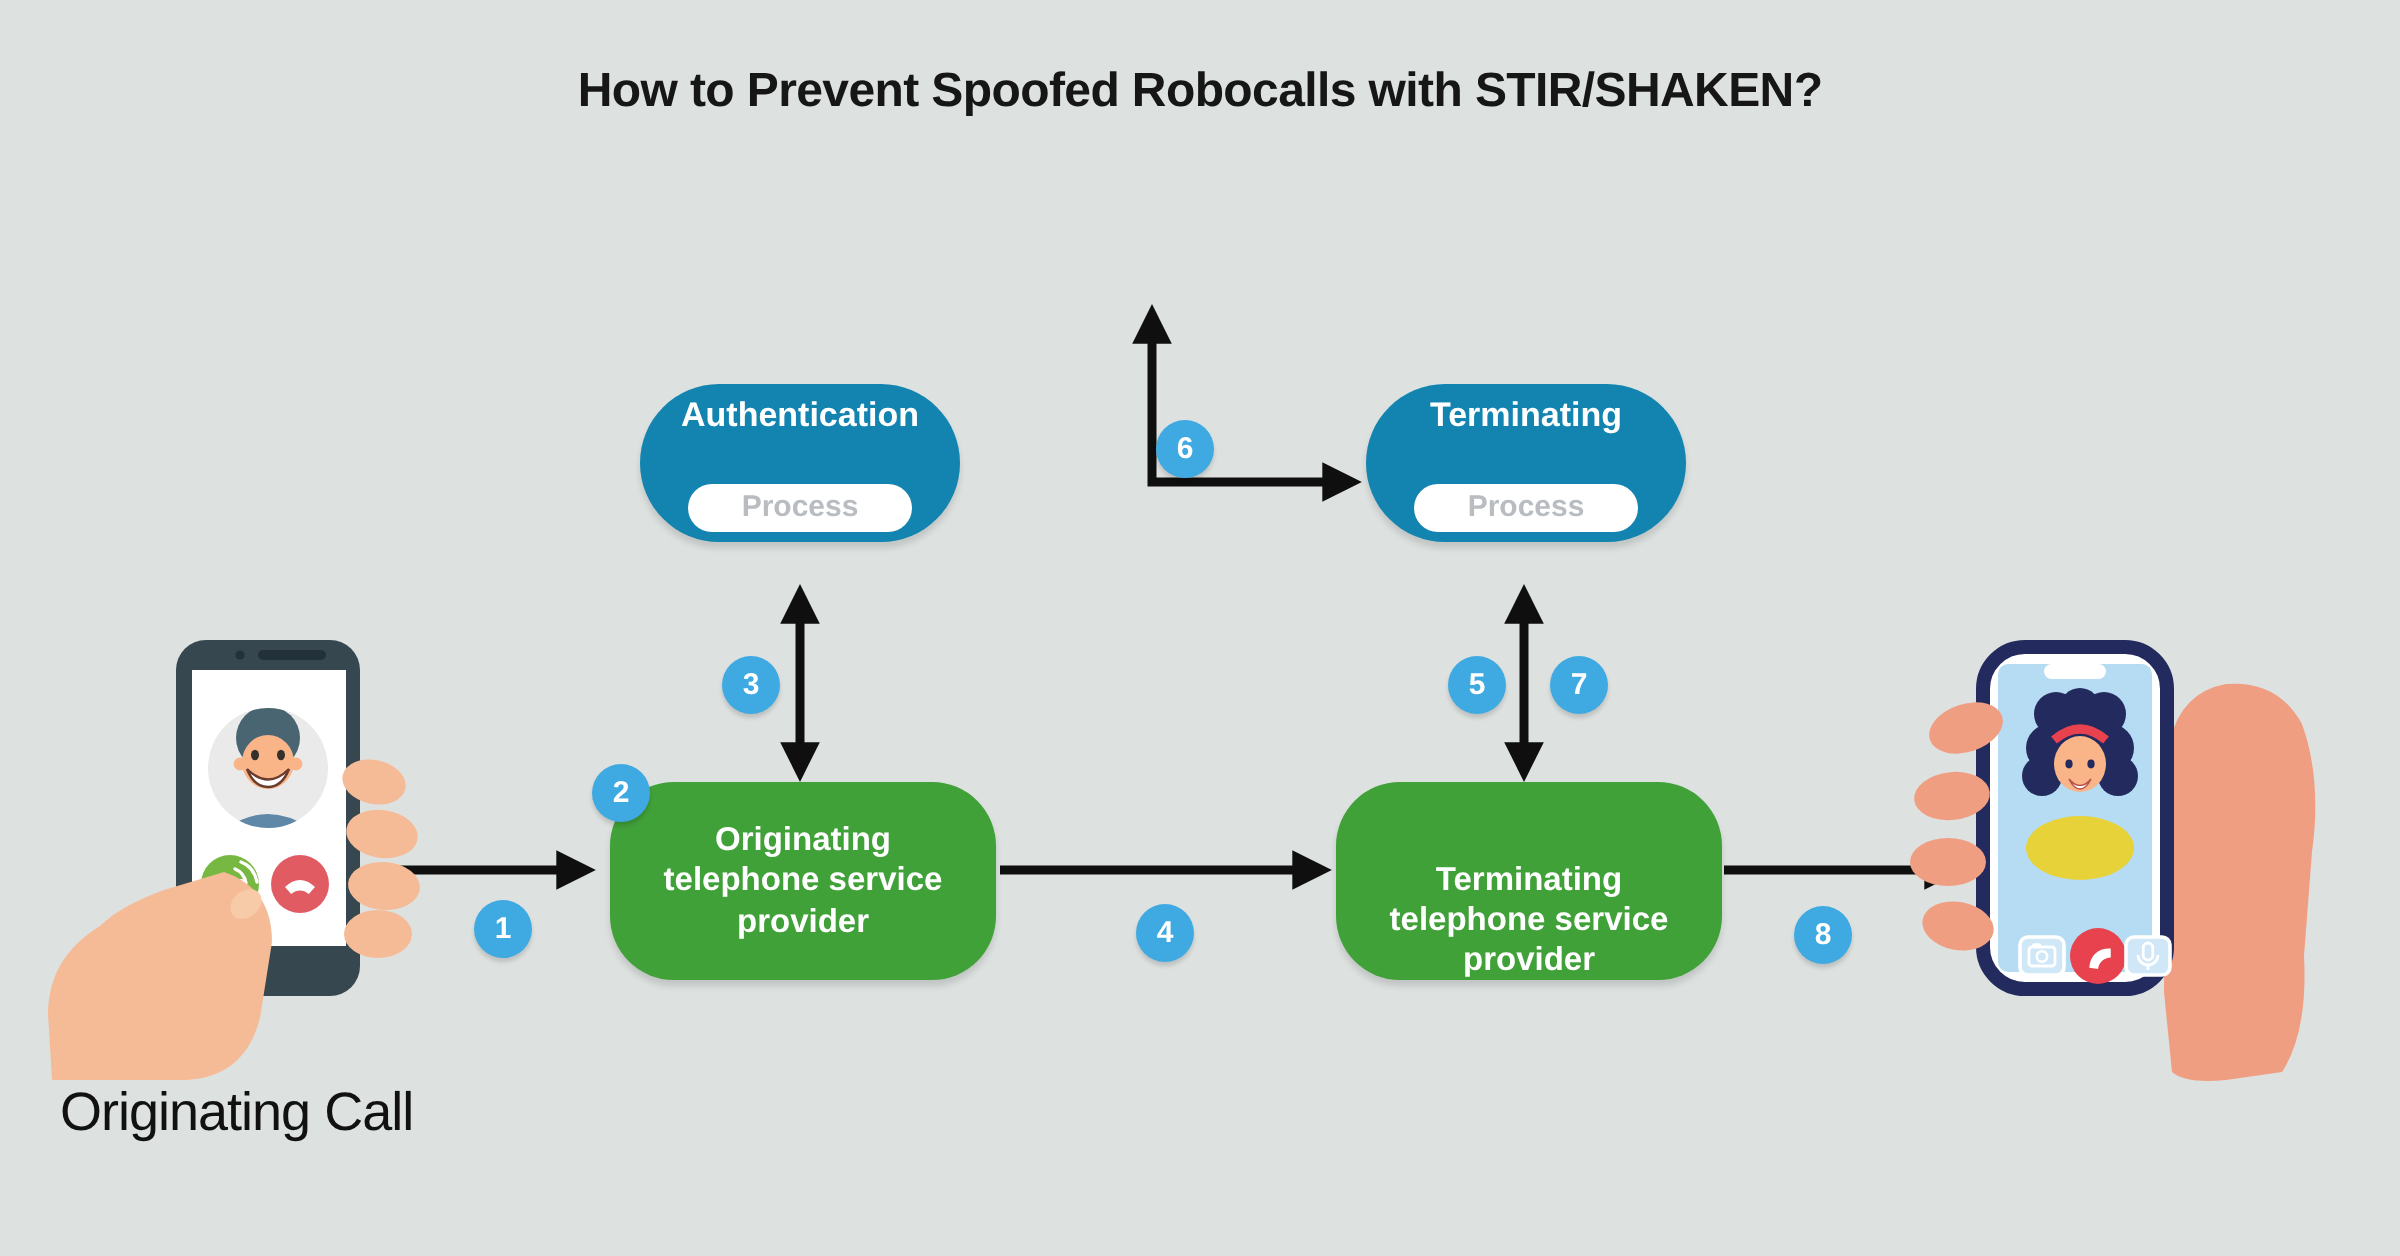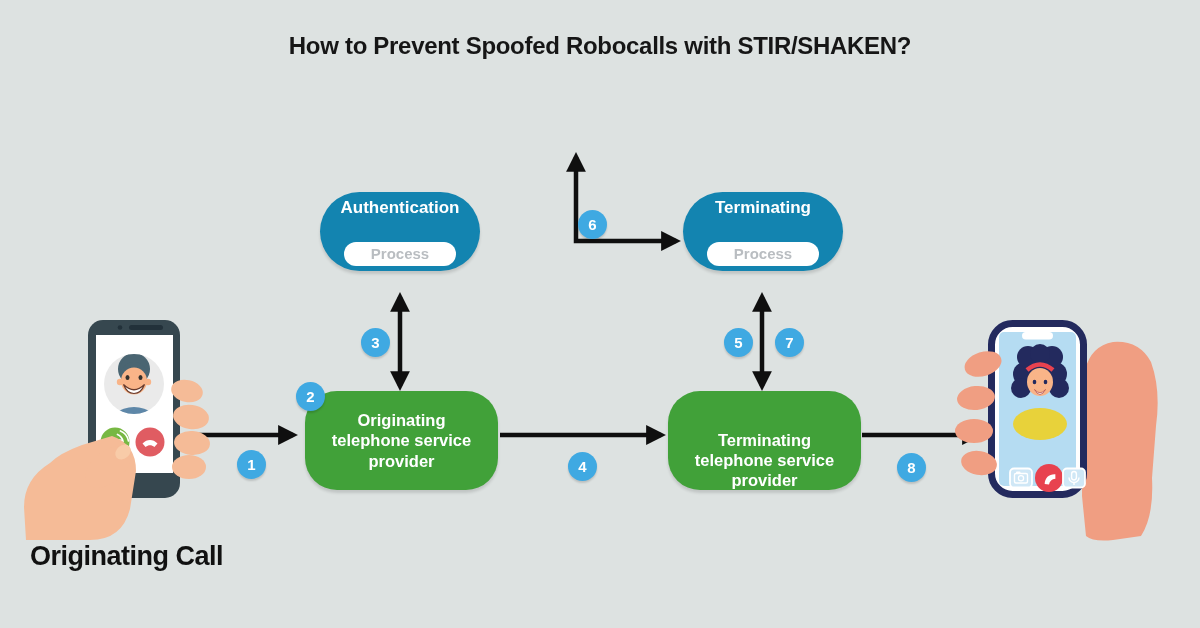--- a/index.html
+++ b/index.html
@@ -30,21 +30,21 @@
   .orig-prov{left:305px;top:391px;} .term-prov{left:668px;top:391px;align-items:flex-end;}
   .badge{position:absolute;width:29px;height:29px;border-radius:50%;
     background:var(--badge-blue);color:#fff;font-weight:700;font-size:15px;
     display:flex;align-items:center;justify-content:center;
     box-shadow:0 2px 2px rgba(0,0,0,0.15);z-index:5;}
   .b1{left:237px;top:450px}.b2{left:296px;top:382px}.b3{left:361px;top:328px}
   .b4{left:568px;top:452px}.b5{left:724px;top:328px}.b6{left:578px;top:210px}
   .b7{left:775px;top:328px}.b8{left:897px;top:453px}
   .flow-arrows{position:absolute;left:0;top:0;width:1200px;height:628px;pointer-events:none;}
   .arrow{stroke:var(--arrow-black);stroke-width:4.5;fill:none;}
-  .call-label{position:absolute;top:541px;font-weight:700;font-size:27px;
+  .call-label{position:absolute;top:541px;font-weight:400;font-size:27px;
     color:#111;letter-spacing:-0.5px;}
   .lab-orig{left:30px;} .lab-term{right:27px;}
   .phone-svg{position:absolute;}
   .pl{left:20px;top:295px;} .pr{left:955px;top:300px;}
   .skinL{fill:var(--skin-left);} .skinR{fill:var(--skin-right);}
   .phoneD{fill:var(--phone-dark);} .navyF{fill:var(--navy);}
 </style>
 </head>
 <body>
 

